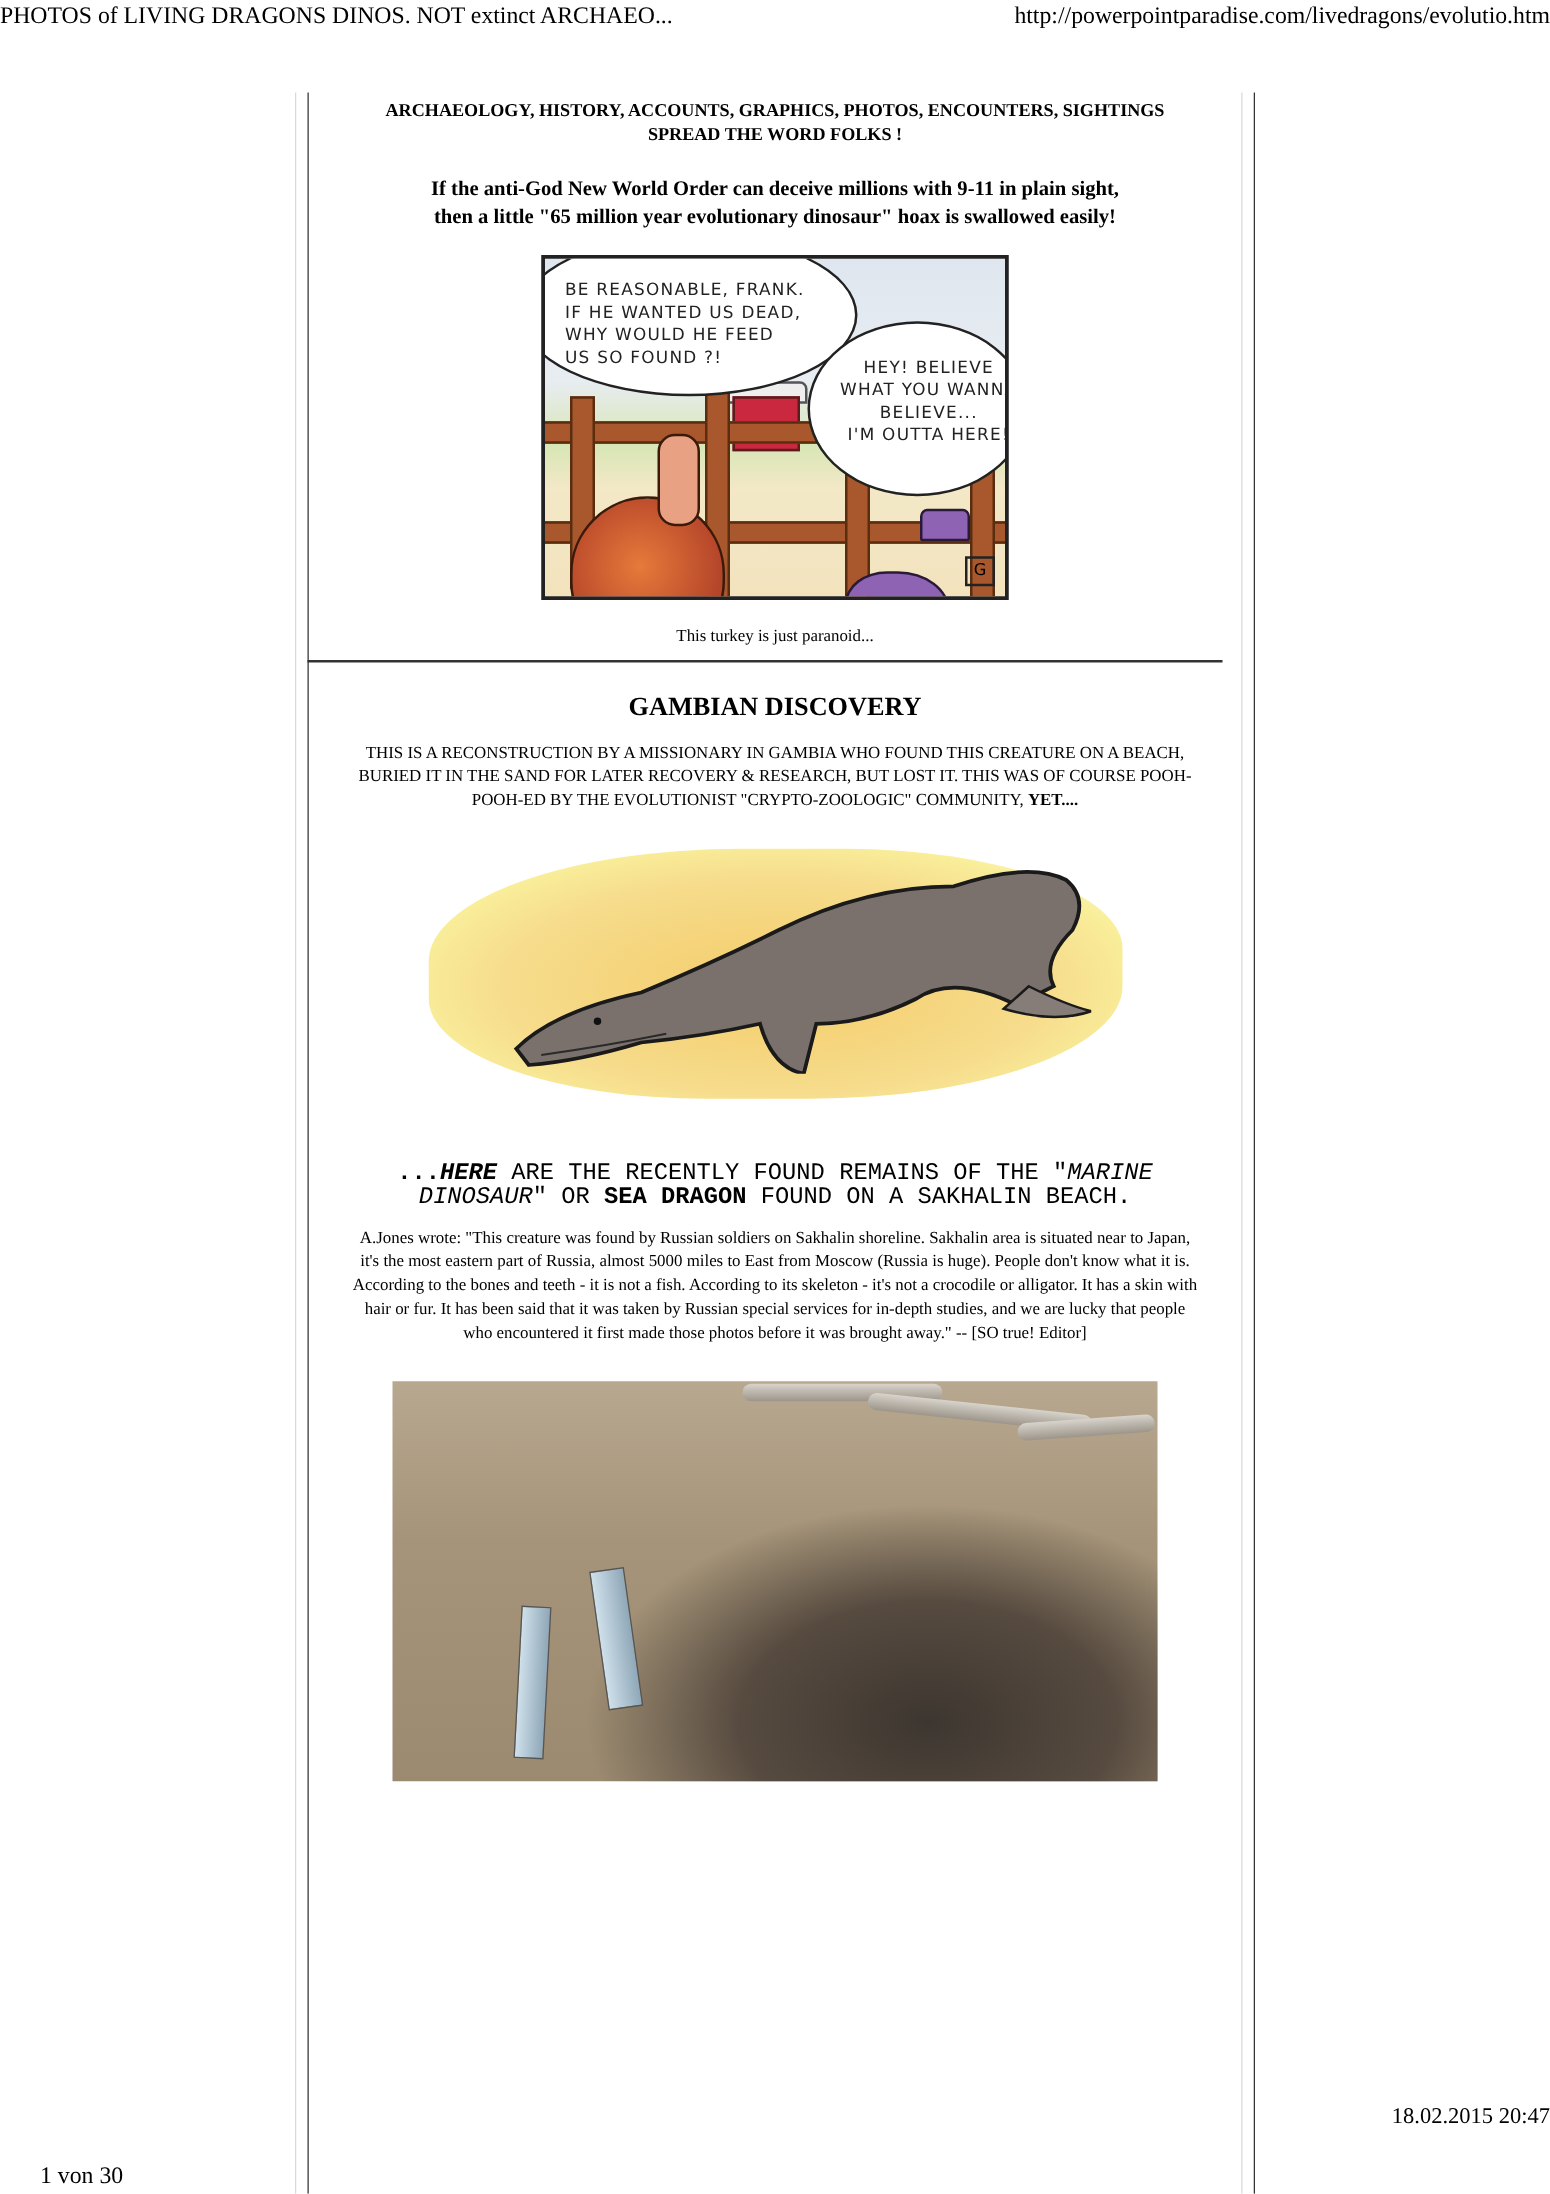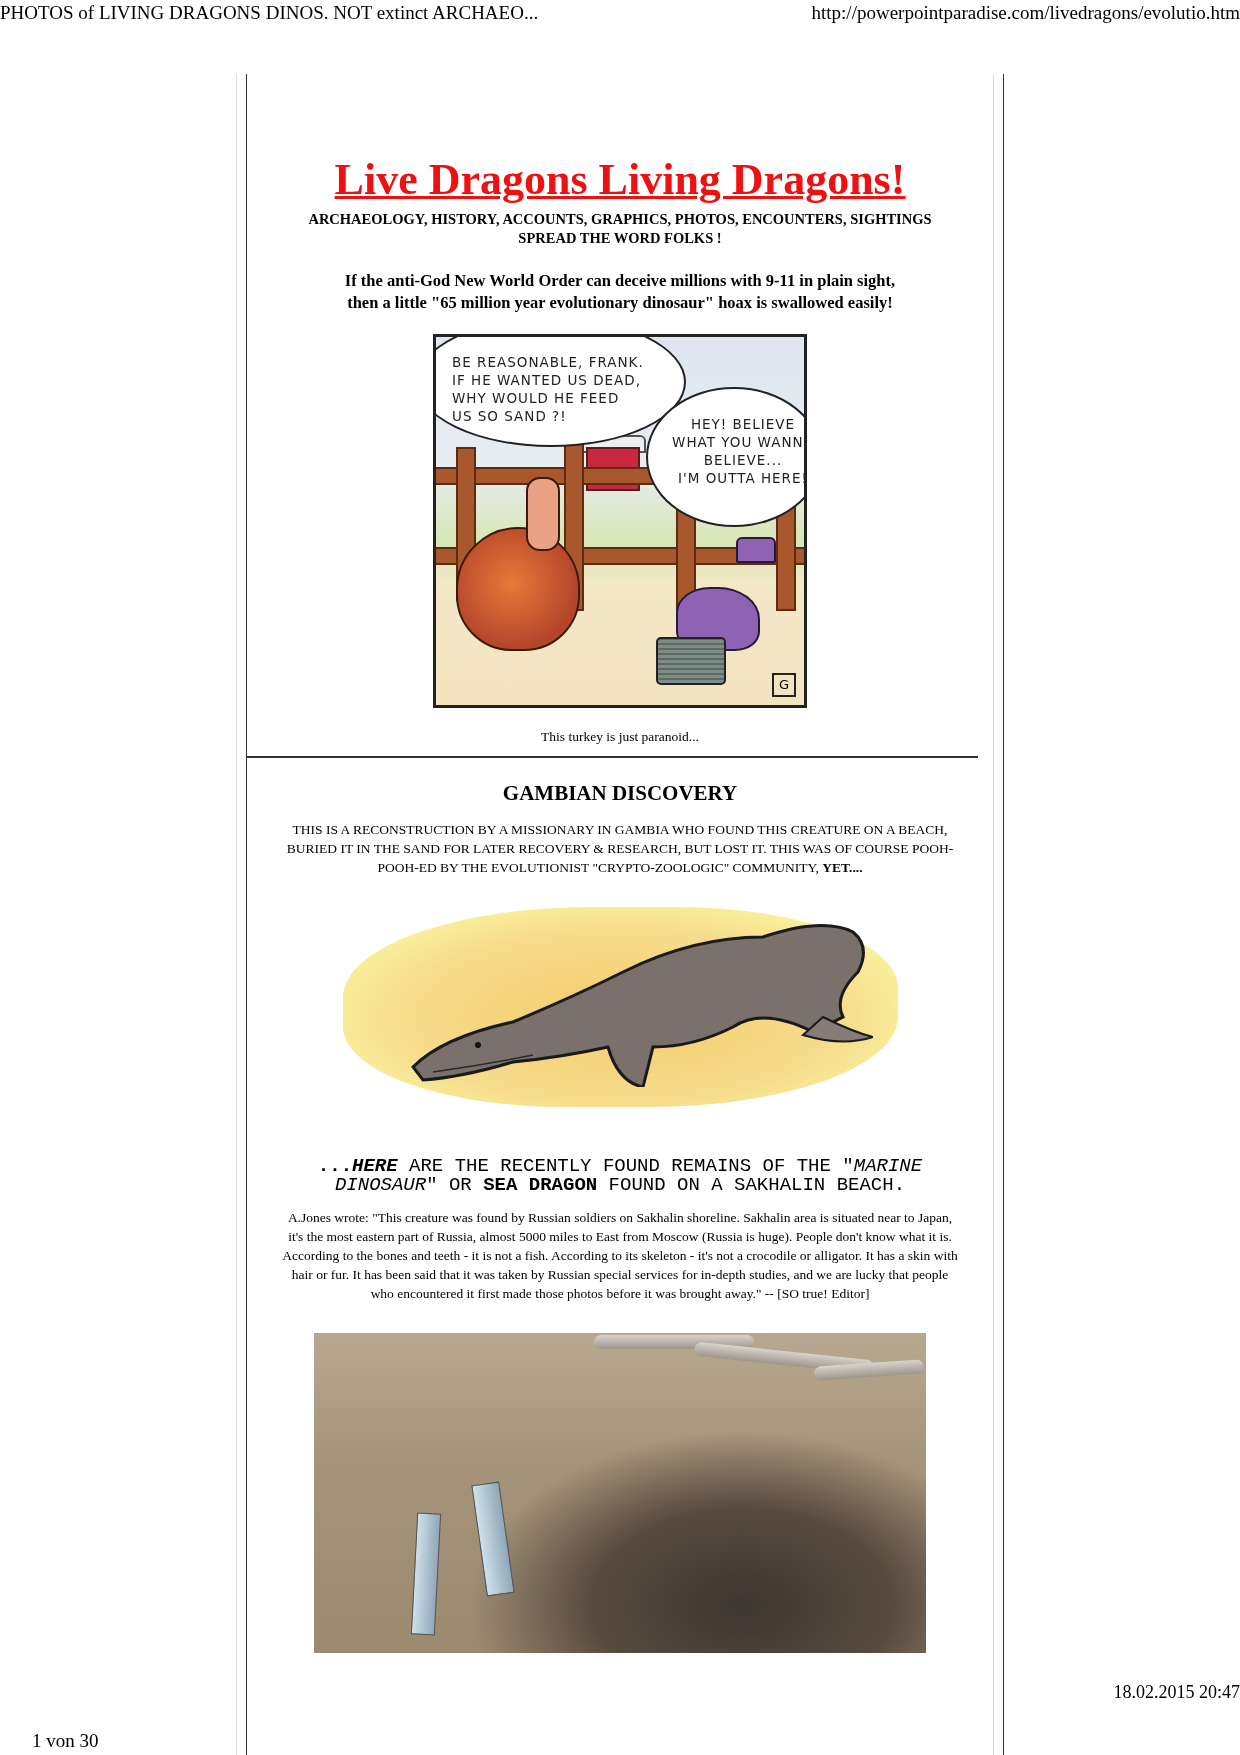--- a/index.html
+++ b/index.html
@@ -15,21 +15,21 @@
   .fl-r1 { left:993px; background:#d9d9d9; }
   .fl-r2 { left:1003px; background:#333; }
 
   .content { position:absolute; left:247px; width:746px; top:74px; text-align:center; }
 
   .title { margin:82px 0 0 0; font-size:44px; font-weight:bold; color:#ee1111; text-decoration:underline; text-decoration-thickness:3px; line-height:48px; }
   .subhead { margin-top:6px; font-size:14.5px; font-weight:bold; line-height:19px; }
   .lead { margin-top:22px; font-size:16.5px; font-weight:bold; line-height:22px; }
   .italic-lines { margin-top:16px; font-size:13.5px; font-style:italic; line-height:18px; }
 
-  .cartoon { position:relative; margin:20px auto 13px auto; width:374px; height:374px; border:3px solid #222; box-sizing:border-box; overflow:hidden;
+  .cartoon { position:relative; margin:20px auto 13px auto; width:374px; height:276px; border:3px solid #222; box-sizing:border-box; overflow:hidden;
              background:linear-gradient(#dfe6ef 0%, #e8edf2 36%, #d7e6b5 55%, #f3e8c7 68%, #f2e3bd 100%); }
   .bubble { position:absolute; background:#fff; border:2px solid #222; border-radius:50%; font-family:"DejaVu Sans", sans-serif; font-size:13.5px; letter-spacing:1px; line-height:18px; text-align:left; color:#222; }
   .bubble1 { left:-20px; top:-20px; width:270px; height:130px; padding:34px 0 0 34px; box-sizing:border-box; }
   .bubble2 { left:210px; top:50px; width:176px; height:140px; padding:26px 0 0 18px; box-sizing:border-box; text-align:center; }
   .fence-rail { position:absolute; left:0; right:0; height:14px; background:#a8582c; border-top:2px solid #5a2c10; border-bottom:2px solid #5a2c10; }
   .fence-post { position:absolute; width:16px; background:#a8582c; border:2px solid #5a2c10; }
   .barn { position:absolute; left:150px; top:110px; width:50px; height:40px; background:#c9283f; border:2px solid #5a1c1c; }
   .barn-roof { position:absolute; left:146px; top:98px; width:60px; height:14px; background:#eee; border:2px solid #555; border-radius:6px 6px 0 0; }
   .turkey1 { position:absolute; left:20px; top:190px; width:120px; height:120px; background:radial-gradient(circle at 45% 45%, #e67a3a, #b5452a 70%); border-radius:50% 50% 45% 45%; border:2px solid #3b1a0a; }
   .turkey1-neck { position:absolute; left:90px; top:140px; width:30px; height:70px; background:#e8a182; border:2px solid #3b1a0a; border-radius:14px; }
@@ -62,21 +62,20 @@
 
 <div class="hdr-left">PHOTOS of LIVING DRAGONS DINOS. NOT extinct ARCHAEO...</div>
 <div class="hdr-right">http://powerpointparadise.com/livedragons/evolutio.htm</div>
 
 <div class="frame-line fl-l1"></div>
 <div class="frame-line fl-l2"></div>
 <div class="frame-line fl-r1"></div>
 <div class="frame-line fl-r2"></div>
 
 <div class="content">
-  <div class="title">Live Dragons Living Dragons!</div>
   <div class="subhead">
     <div>ARCHAEOLOGY, HISTORY, ACCOUNTS, GRAPHICS, PHOTOS, ENCOUNTERS, SIGHTINGS</div>
     <div>SPREAD THE WORD FOLKS !</div>
   </div>
   <div class="lead">
     <div>If the anti-God New World Order can deceive millions with 9-11 in plain sight,</div>
     <div>then a little "65 million year evolutionary dinosaur" hoax is swallowed easily!</div>
   </div>
 
   <div class="cartoon">
@@ -90,21 +89,21 @@
     <div class="fence-post" style="left:340px;top:140px;height:130px;"></div>
     <div class="turkey1"></div>
     <div class="turkey1-neck"></div>
     <div class="turkey2-coat"></div>
     <div class="hat"></div>
     <div class="suitcase"></div>
     <div class="bubble bubble1">
       <div>BE REASONABLE, FRANK.</div>
       <div>IF HE WANTED US DEAD,</div>
       <div>WHY WOULD HE FEED</div>
-      <div>US SO SAND ?!</div>
+      <div>US SO FOUND ?!</div>
     </div>
     <div class="bubble bubble2">
       <div>HEY! BELIEVE</div>
       <div>WHAT YOU WANNA</div>
       <div>BELIEVE...</div>
       <div>I'M OUTTA HERE!</div>
     </div>
     <div class="logo-mark">G</div>
   </div>
 

